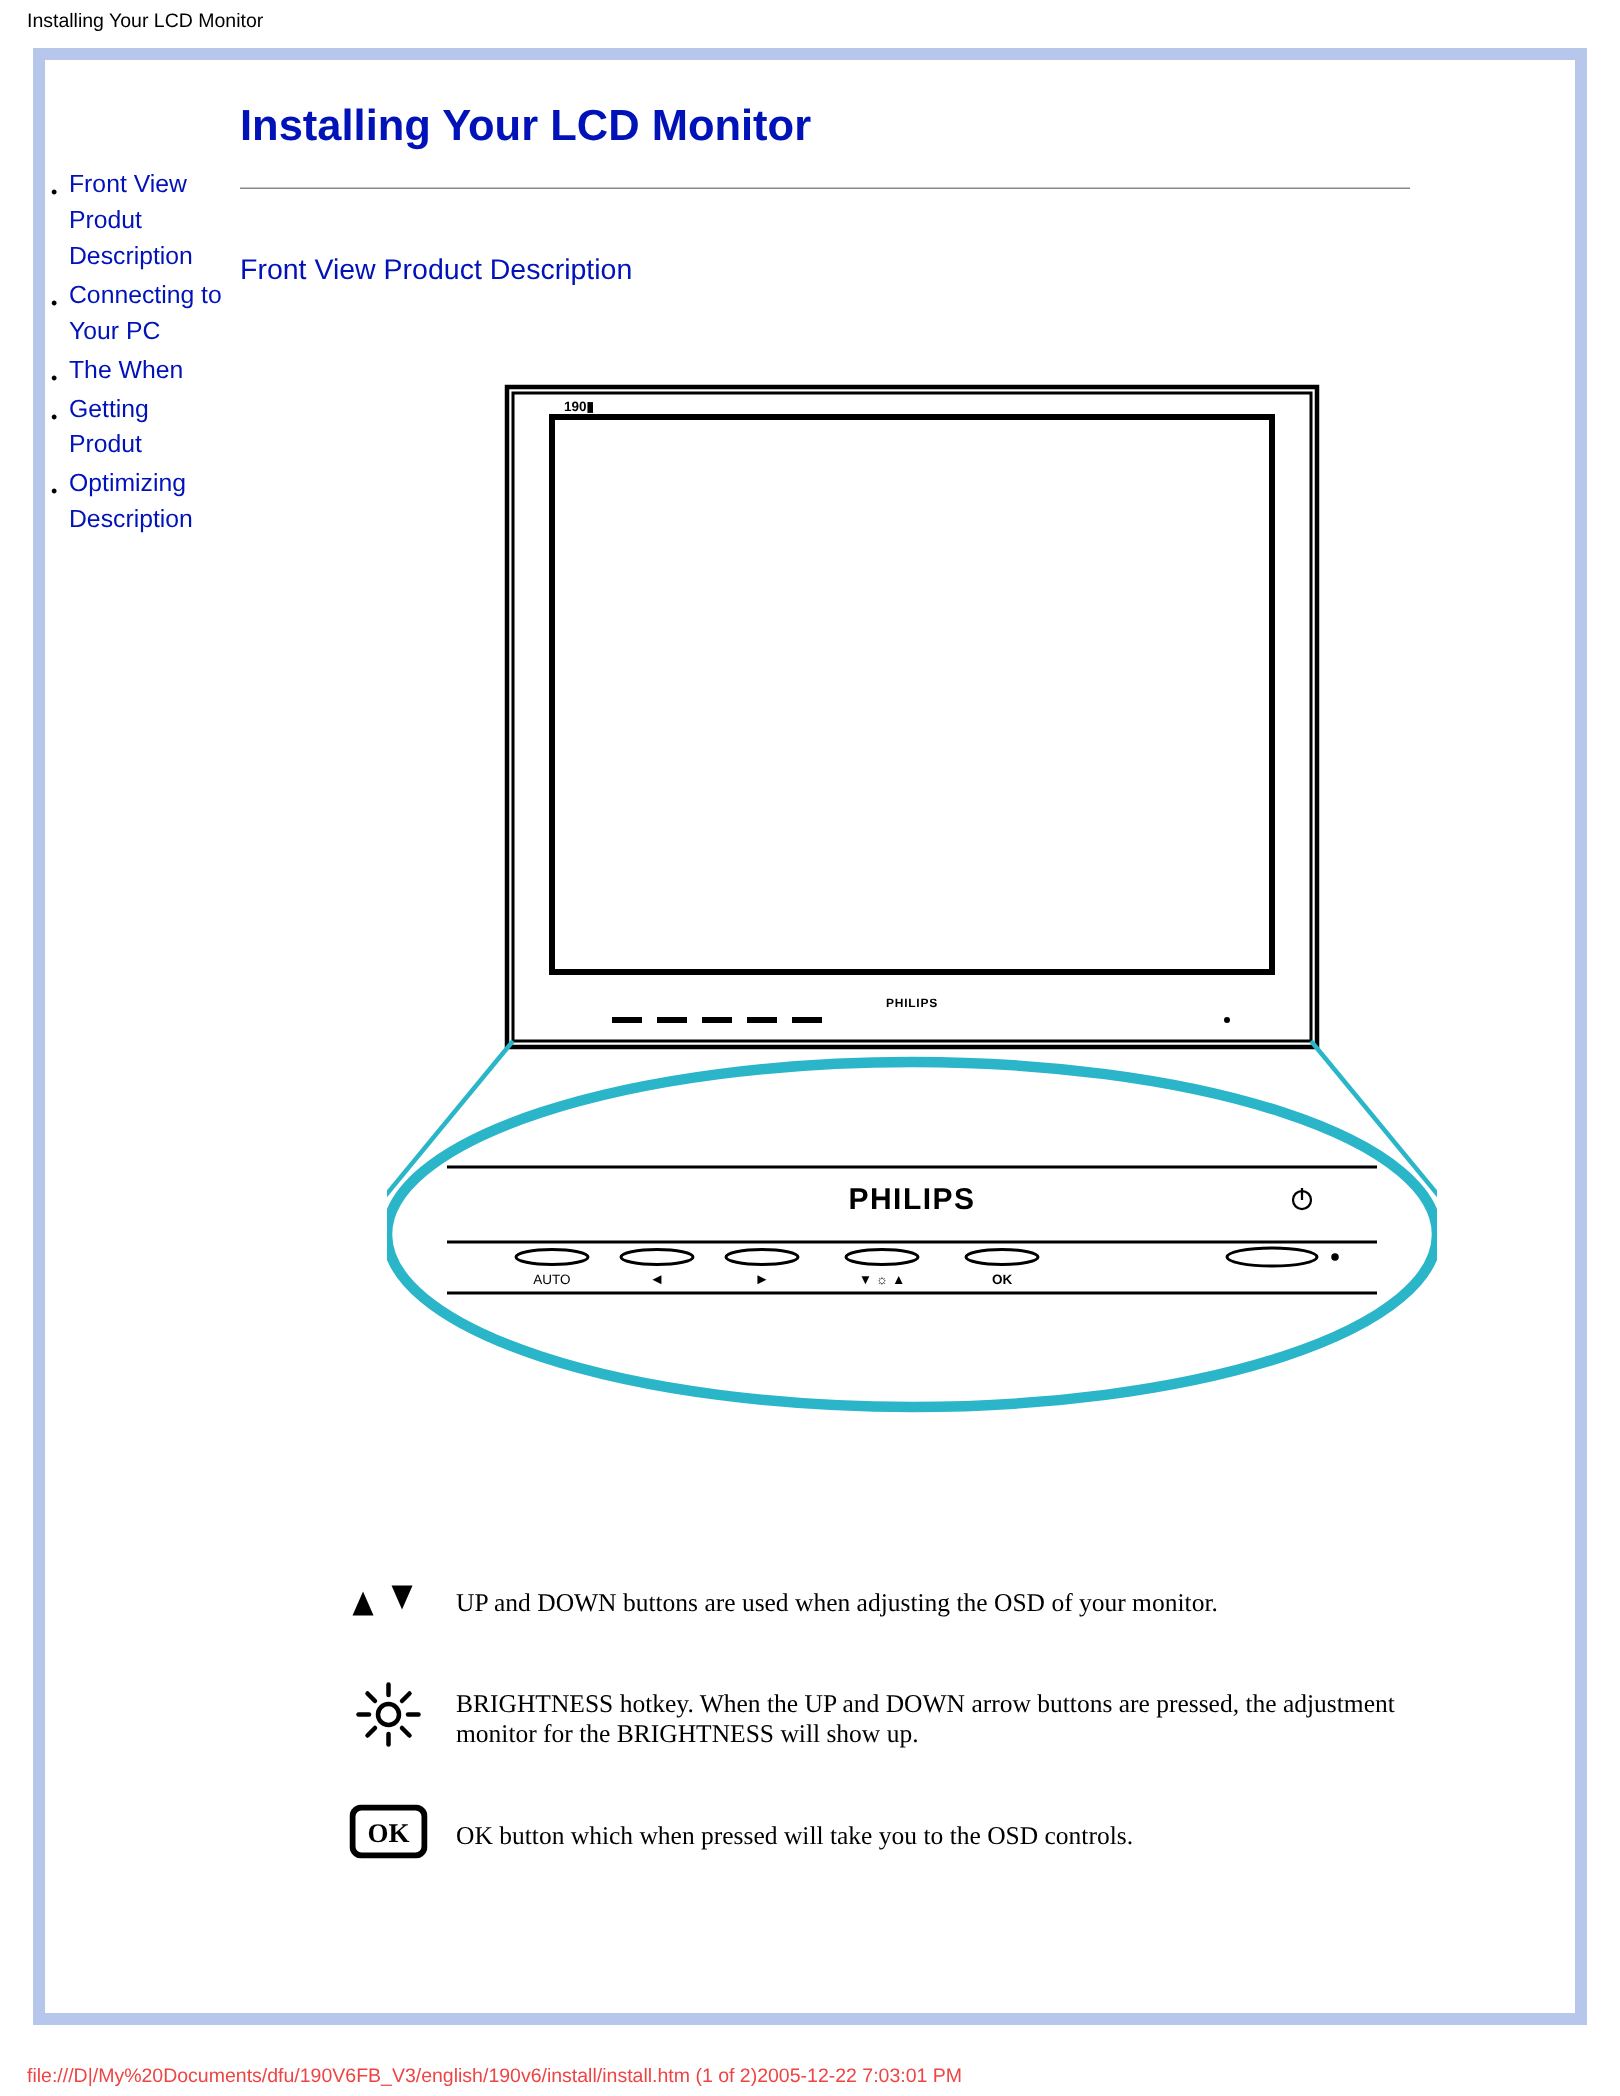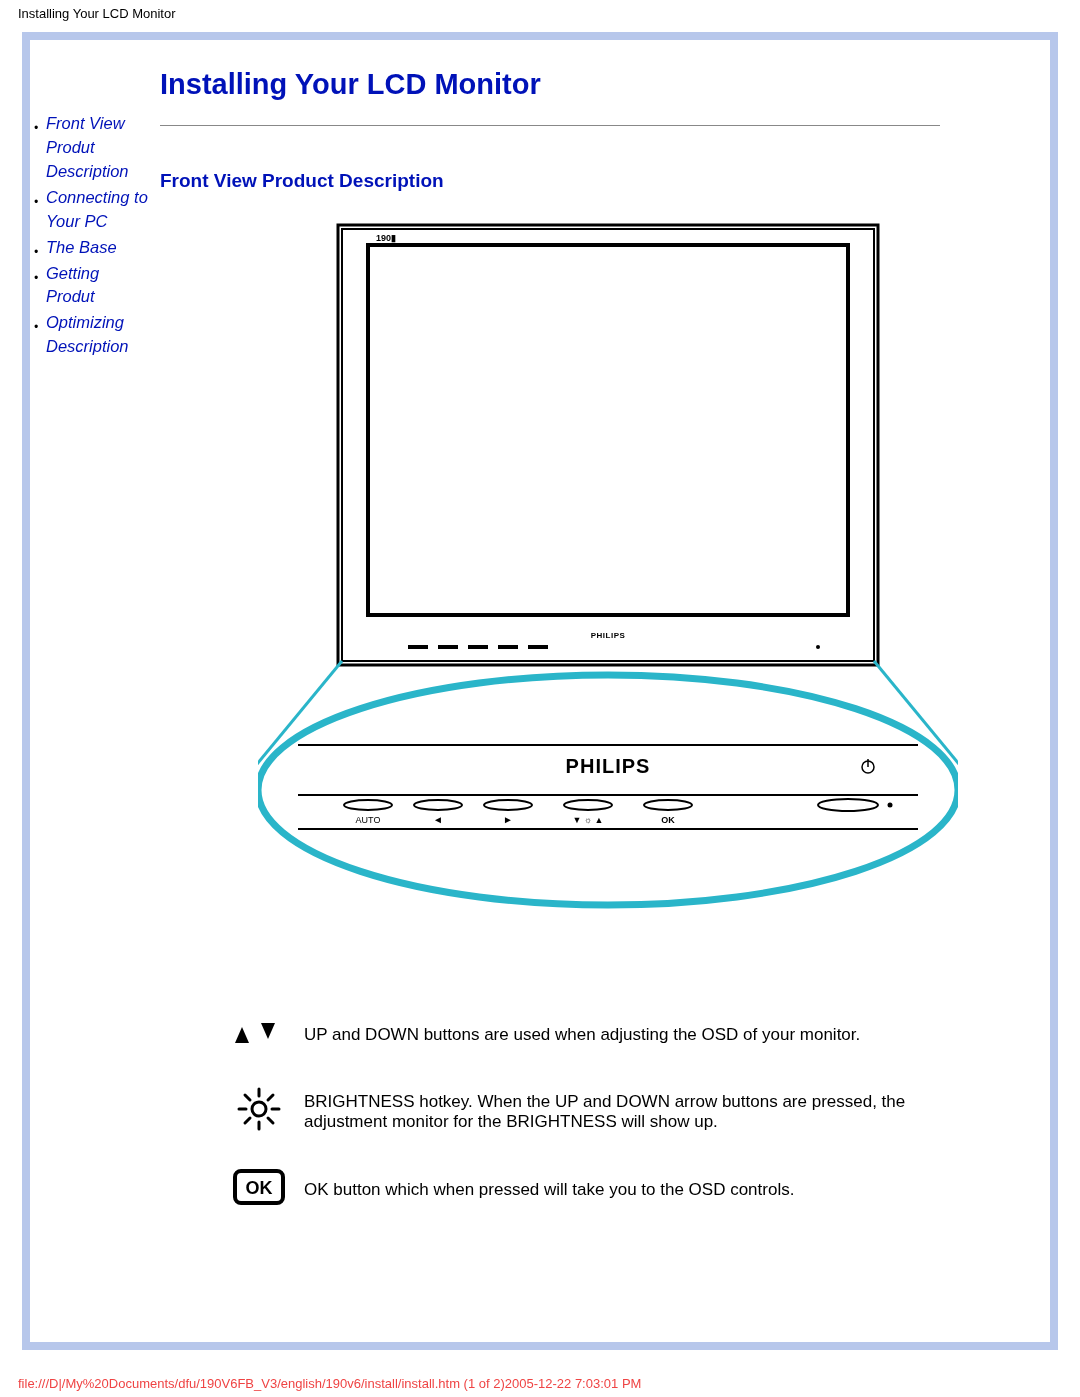--- a/index.html
+++ b/index.html
@@ -33,21 +33,20 @@
     height: 100%;
     position: relative;
   }
   .sidebar {
     position: absolute;
     top: 72px;
     left: 2px;
     width: 118px;
     font-size: 16.5px;
     line-height: 1.45;
-    font-style: italic;
   }
   .sidebar ul { list-style: none; margin: 0; padding: 0; }
   .sidebar li { position: relative; padding-left: 14px; margin-bottom: 2px; }
   .sidebar li::before {
     content: "•";
     position: absolute;
     left: 2px;
     top: 8px;
     color: #000;
     font-size: 12px;
@@ -67,36 +66,36 @@
   }
   .hr {
     border: none;
     border-top: 1px solid #888;
     margin: 0 0 44px 0;
     width: 780px;
   }
   .section-h2 {
     color: #0012b8;
     font-size: 19px;
-    font-weight: bold;
-    margin: 0 0 23px 0;
+    font-weight: normal;
+    margin: 0 0 56px 0;
   }
   .figure-wrap {
     width: 700px;
     margin-left: 98px;
     margin-bottom: 80px;
   }
   .table-wrap {
     margin-left: 60px;
     width: 720px;
     font-size: 17px;
     color: #000;
   }
   .table-wrap table { border-collapse: collapse; width: 100%; }
-  .table-wrap td { vertical-align: middle; padding: 16px 6px; }
+  .table-wrap td { vertical-align: middle; padding: 16px 6px; font-family: Liberation Serif, serif; }
   .table-wrap td.icon-cell { width: 78px; text-align: center; }
   .footer-path {
     position: absolute;
     bottom: 6px;
     left: 18px;
     font-size: 13px;
     color: #ef4444;
   }
 </style>
 </head>
@@ -104,21 +103,21 @@
 
 <div class="header-title">Installing Your LCD Monitor</div>
 
 <div class="outer-frame">
   <div class="inner-page">
 
     <nav class="sidebar">
       <ul>
         <li><a href="#">Front View Produt Description</a></li>
         <li><a href="#">Connecting to Your PC</a></li>
-        <li><a href="#">The Base</a></li>
+        <li><a href="#">The When</a></li>
         <li><a href="#">Getting Produt</a></li>
         <li><a href="#">Optimizing Description</a></li>
       </ul>
     </nav>
 
     <div class="main">
       <h1 class="page-h1">Installing Your LCD Monitor</h1>
       <hr class="hr">
       <h2 class="section-h2">Front View Product Description</h2>
 

